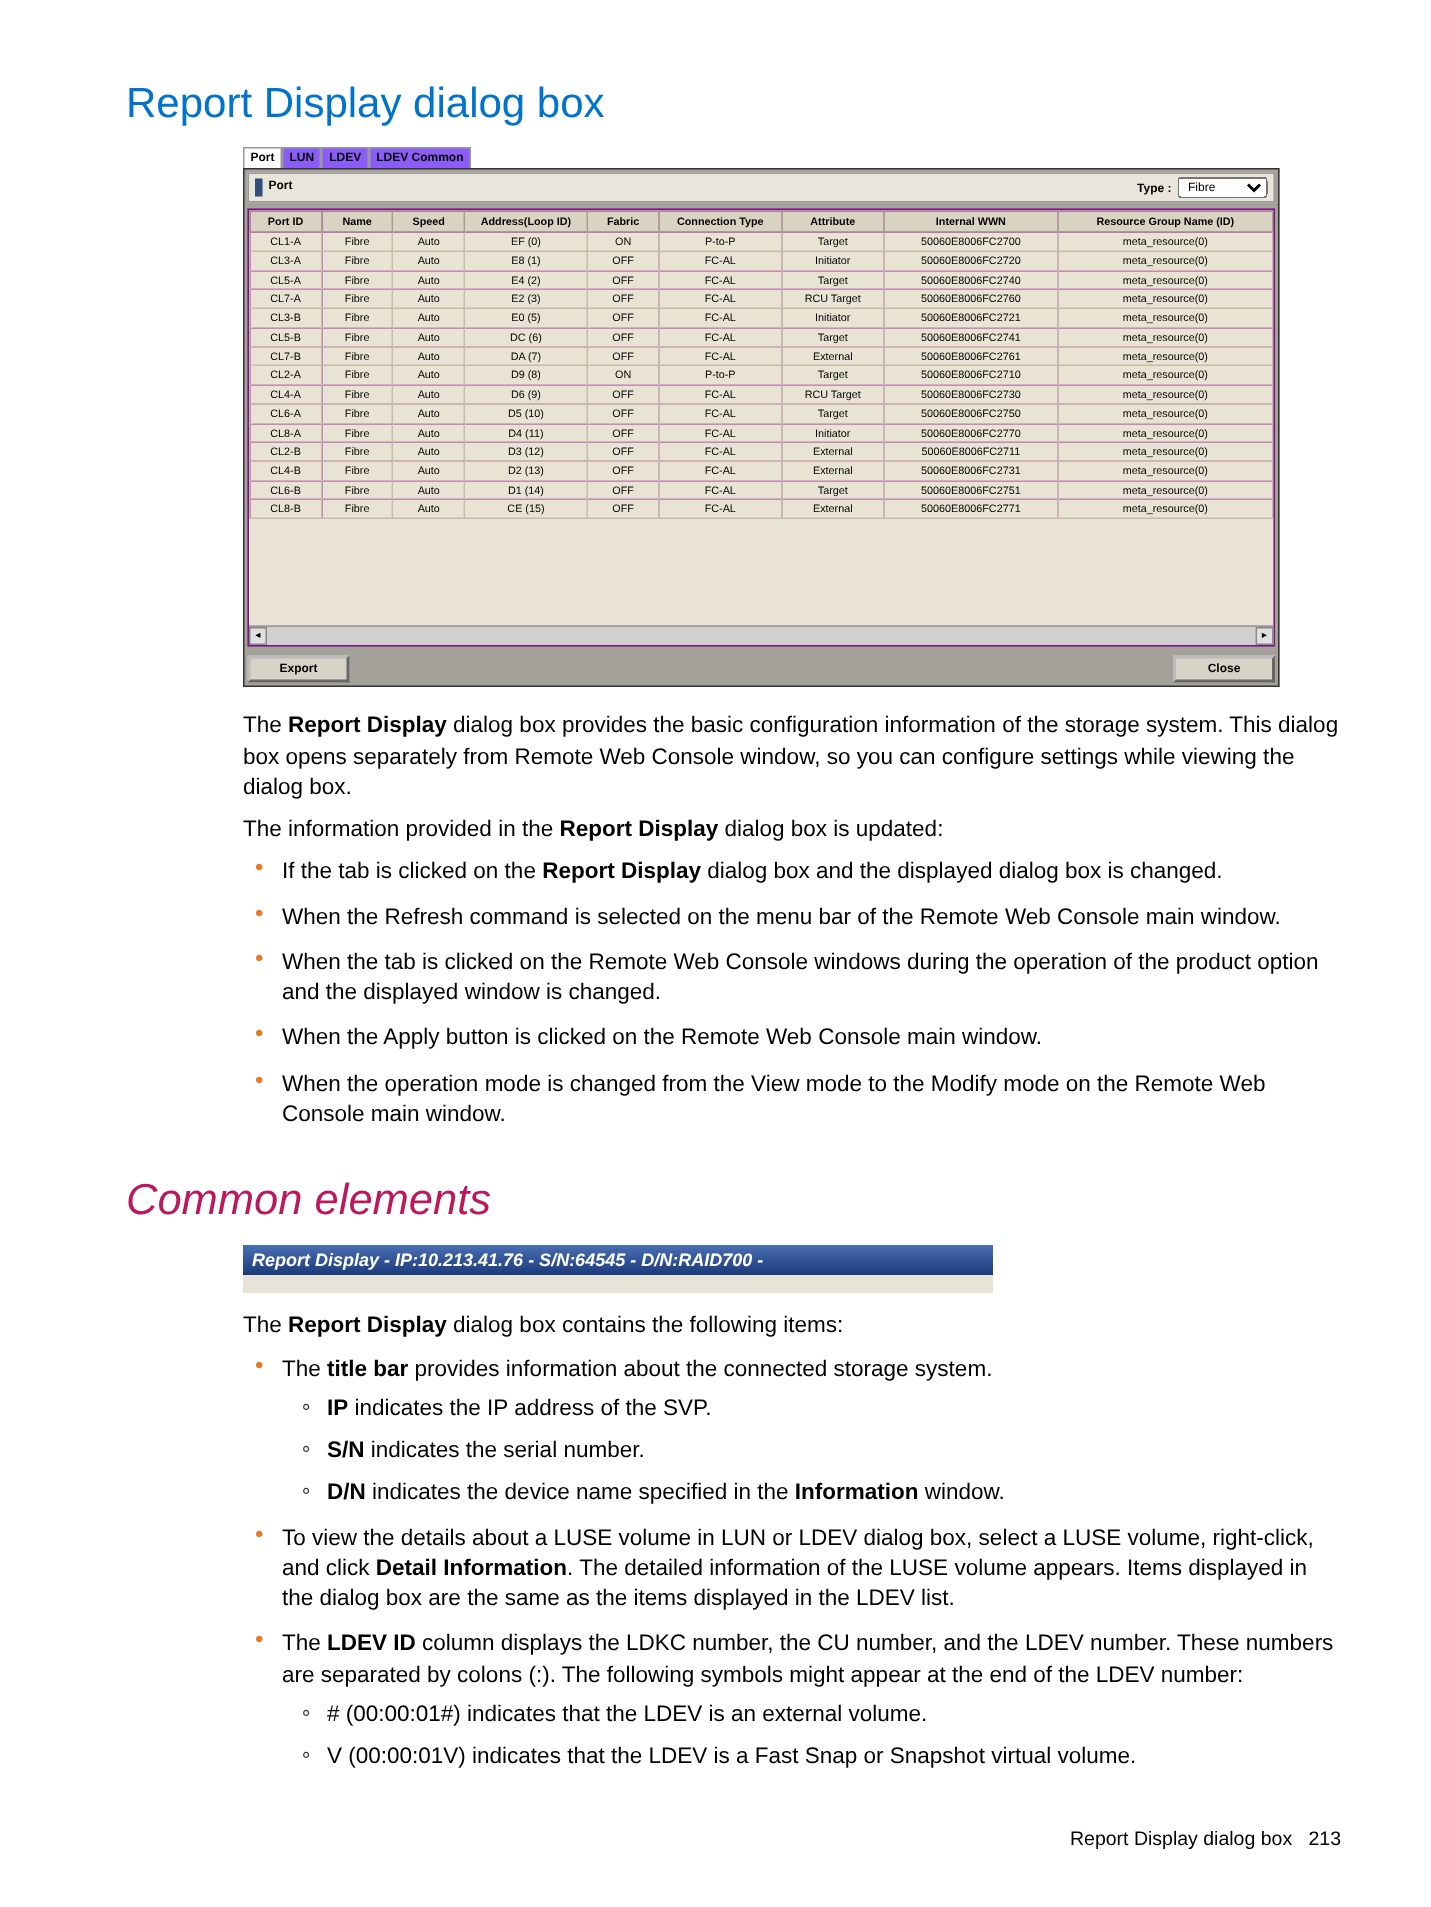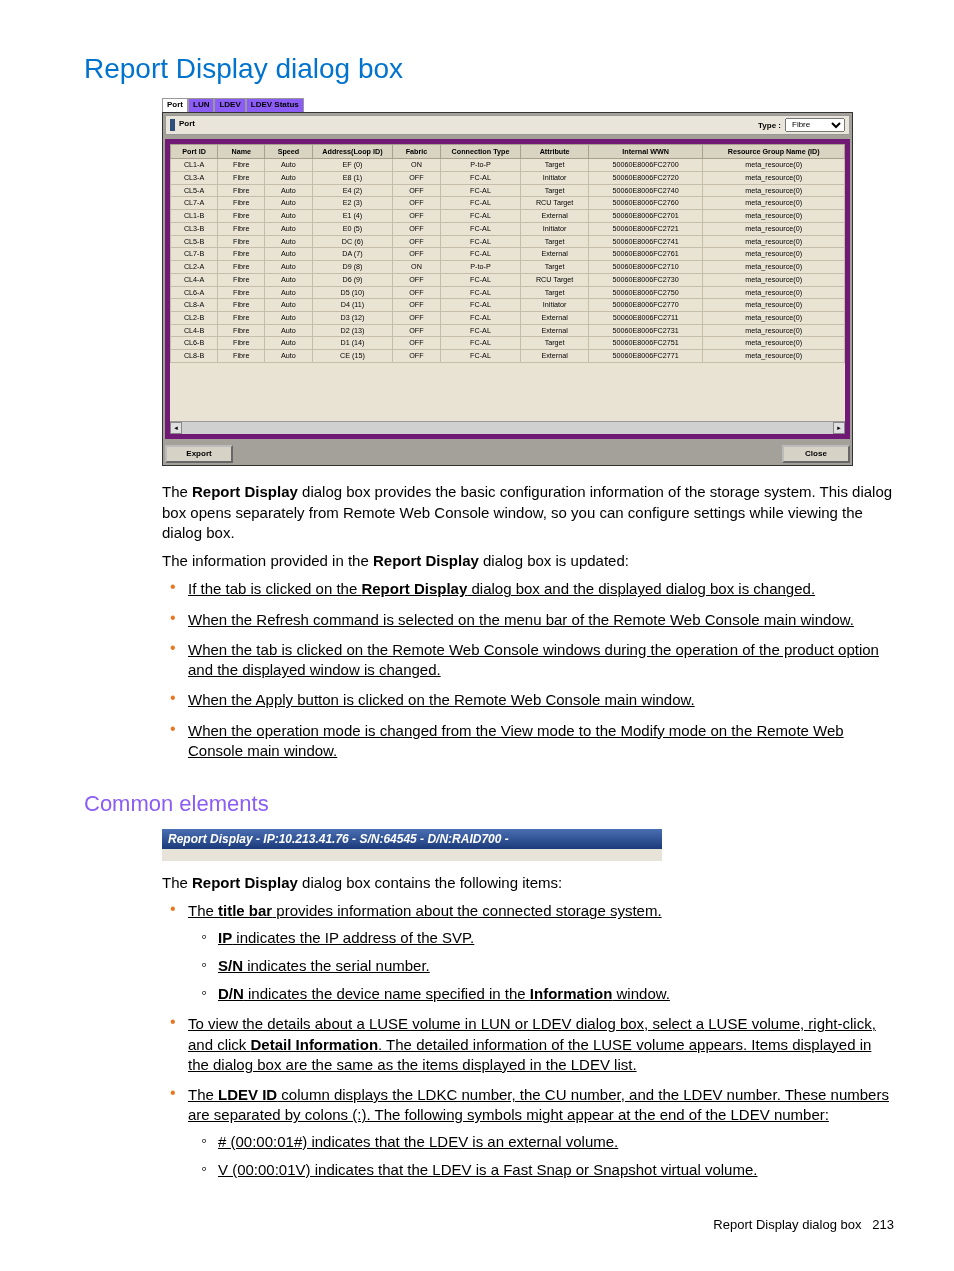--- a/index.html
+++ b/index.html
@@ -17,24 +17,25 @@
     padding: 40px 60px 40px 84px;
     position: relative;
   }
   h1.page-title {
     color: #0073cf;
     font-weight: 400;
     font-size: 28px;
     margin: 10px 0 10px 0;
   }
   h2.sub-title {
-    color: #8b5cf6;
+    color: #be185d;
     font-weight: 400;
-    font-size: 22px;
+    font-size: 29px;
     margin: 28px 0 10px 0;
+    font-style: italic;
   }
   
   .dialog-shot {
     margin: 4px 0 16px 78px;
     width: 691px;
     font-family: Tahoma, Arial, sans-serif;
     font-size: 8px;
     color: #000;
   }
   .tabs {
@@ -74,21 +75,21 @@
   .panel-bar-right {
     display: flex; align-items: flex-end; gap: 4px;
     font-weight: 700;
   }
   .panel-bar-right select {
     font-size: 8px; height: 14px; padding: 0 2px;
     width: 60px;
   }
   .table-wrap {
     background: #d946ef;
-    border: 5px solid #701a75;
+    border: 1px solid #701a75;
     height: 290px;
     overflow: hidden;
     position: relative;
     display: flex;
     flex-direction: column;
   }
   table.data {
     border-collapse: collapse;
     width: 100%;
     font-size: 7.2px;
@@ -155,21 +156,20 @@
   
   .para { margin: 0 0 8px 78px; }
   ul.bullets {
     margin: 4px 0 8px 78px;
     padding-left: 26px;
     list-style: none;
   }
   ul.bullets > li {
     position: relative;
     margin-bottom: 10px;
-    text-decoration: underline;
   }
   ul.bullets > li::before {
     content: "•";
     position: absolute;
     left: -18px;
     top: 0;
     color: #e87722;
     font-size: 16px;
     line-height: 1;
   }
@@ -203,21 +203,21 @@
 
 <div class="page">
 
   <h1 class="page-title">Report Display dialog box</h1>
 
   <div class="dialog-shot">
     <div class="tabs" id="tabs">
         <div class="tab active">Port</div>
         <div class="tab">LUN</div>
         <div class="tab">LDEV</div>
-        <div class="tab">LDEV Status</div>
+        <div class="tab">LDEV Common</div>
       </div>
     <div class="dialog-body">
       <div class="panel-bar">
         <div class="panel-bar-left">
           <span class="marker"></span>
           <span>Port</span>
         </div>
         <div class="panel-bar-right">
           <span>Type :</span>
           <select id="type-select"><option>Fibre</option></select>
@@ -288,31 +288,20 @@
                 <td>Fibre</td>
                 <td>Auto</td>
                 <td>E2 (3)</td>
                 <td>OFF</td>
                 <td>FC-AL</td>
                 <td>RCU Target</td>
                 <td>50060E8006FC2760</td>
                 <td>meta_resource(0)</td>
               </tr>
               <tr>
-                <td>CL1-B</td>
-                <td>Fibre</td>
-                <td>Auto</td>
-                <td>E1 (4)</td>
-                <td>OFF</td>
-                <td>FC-AL</td>
-                <td>External</td>
-                <td>50060E8006FC2701</td>
-                <td>meta_resource(0)</td>
-              </tr>
-              <tr>
                 <td>CL3-B</td>
                 <td>Fibre</td>
                 <td>Auto</td>
                 <td>E0 (5)</td>
                 <td>OFF</td>
                 <td>FC-AL</td>
                 <td>Initiator</td>
                 <td>50060E8006FC2721</td>
                 <td>meta_resource(0)</td>
               </tr>

